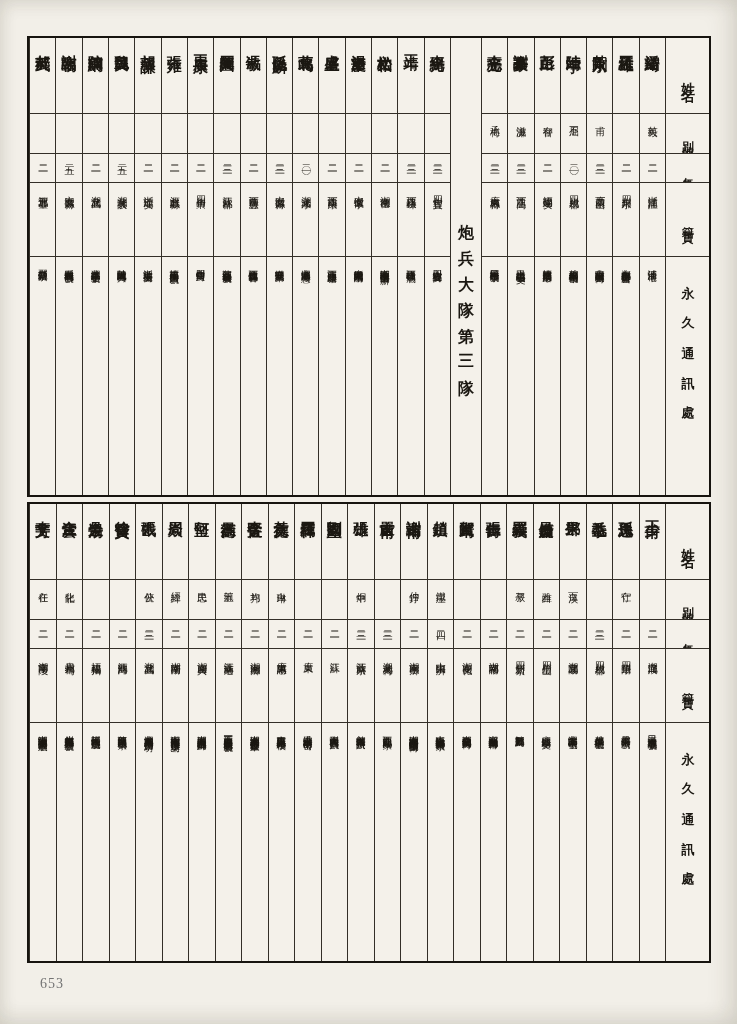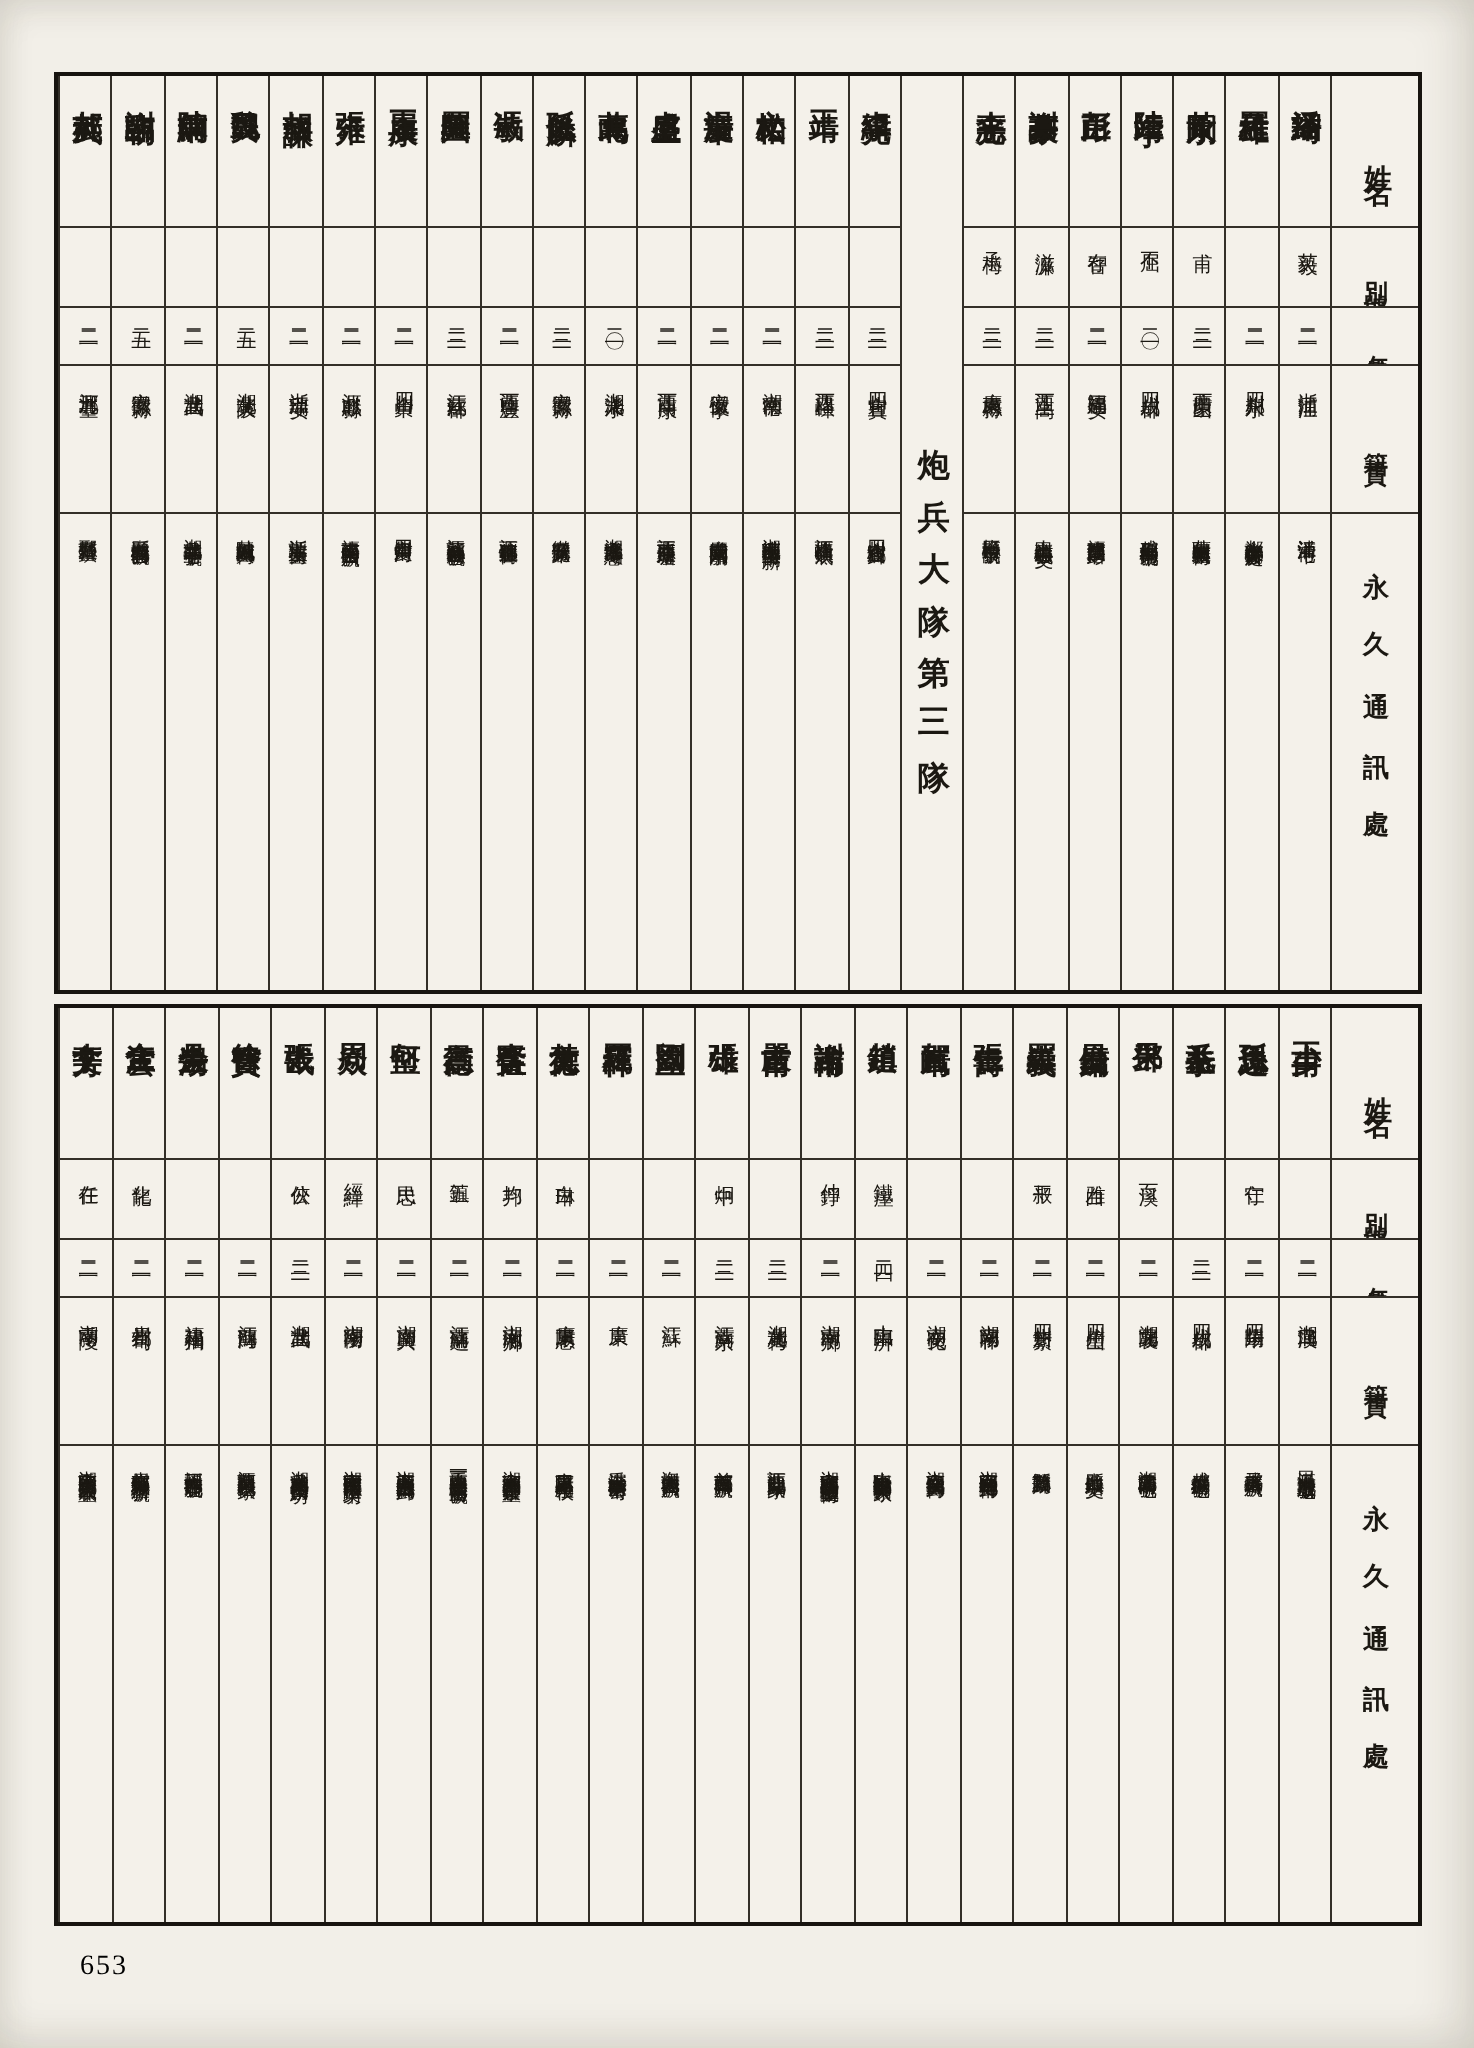--- a/index.html
+++ b/index.html
@@ -68,21 +68,21 @@
   .h-small{font-size:12px;letter-spacing:5px;}
   .h-age{font-size:11px;letter-spacing:2px;}
   .h-addr{font-size:13px;letter-spacing:30px;}
   .header-col .cell{align-items:center;}
   .header-col .c-addr{align-items:flex-start;padding-top:18px;}
   .title-text{
     font-size:16px;font-weight:700;letter-spacing:26px;line-height:30px;
   }
   .page-number{
     position:absolute;left:40px;top:976px;
-    font-size:14px;letter-spacing:1px;color:#000000;
+    font-size:14px;letter-spacing:1px;color:#737373;
   }
 </style>
 </head>
 <body>
 
 <div class="page">
   <div class="table-wrap">
 
     <div class="band" id="band-top">
       <div class="col header-col">

